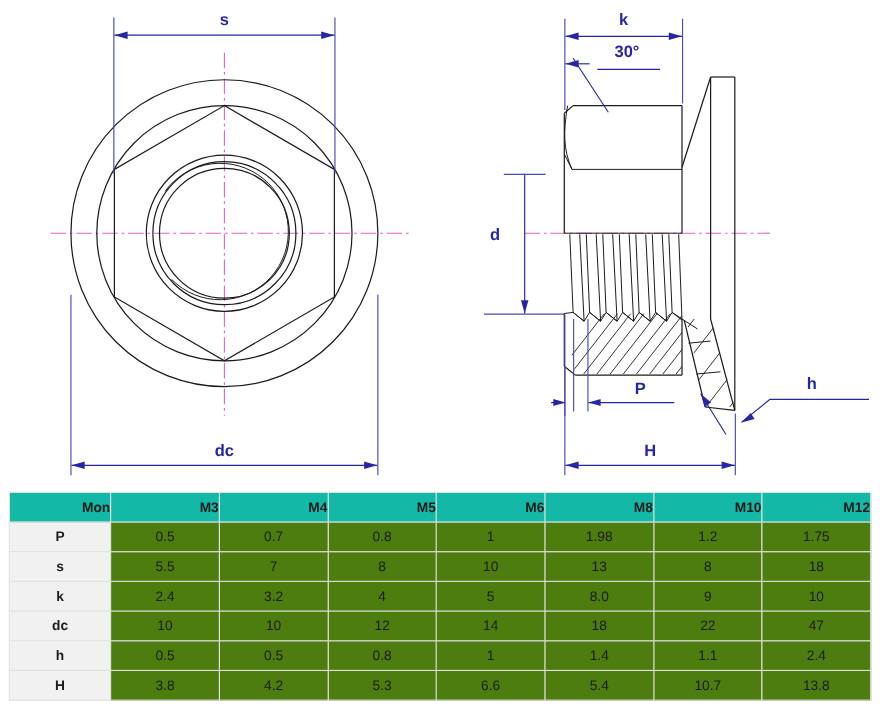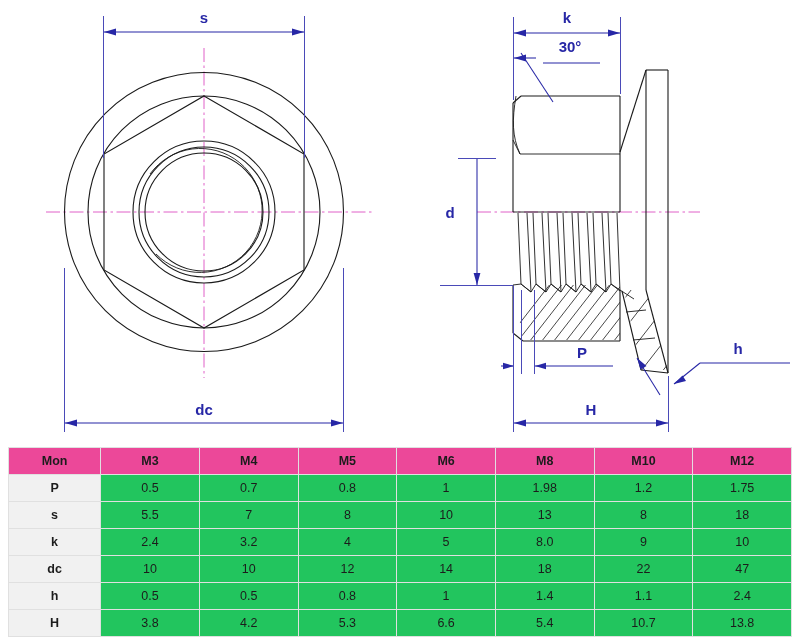--- a/index.html
+++ b/index.html
@@ -60,26 +60,27 @@
     font-size: 12.5px;
     color: #1c1c1c;
   }
   table.spec th,
   table.spec td {
     border: 1px solid #e0e0e0;
     height: 26px;
     text-align: center;
     vertical-align: middle;
     padding: 0;
-    background: #22c55e;
+    background: #4d7c0f;
   }
   table.spec thead th {
-    background: #ec4899;
+    background: #14b8a6;
     font-weight: bold;
     font-size: 12.5px;
+    text-align: right;
   }
   table.spec tbody th {
     background: #f1f1f1;
     font-weight: bold;
   }
   table.spec col.c0 { width: 92px; }
   table.spec col.cx { width: 98.5px; }
 </style>
 </head>
 <body>

